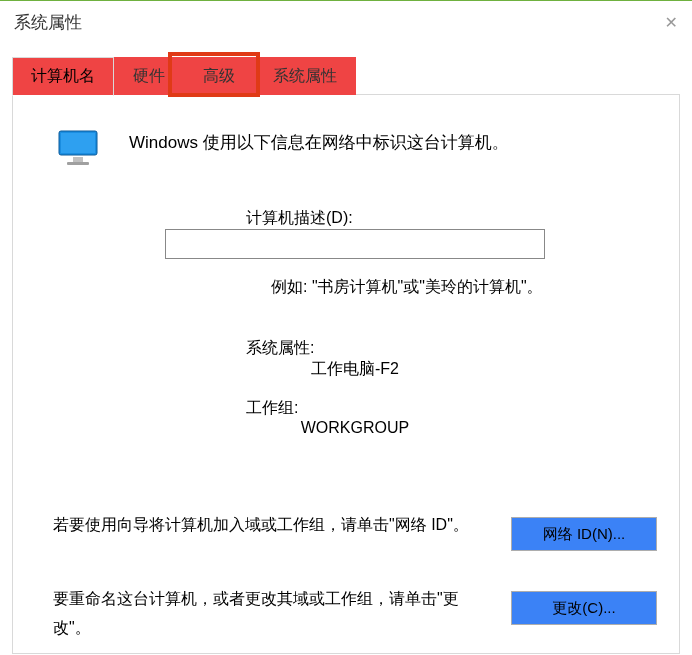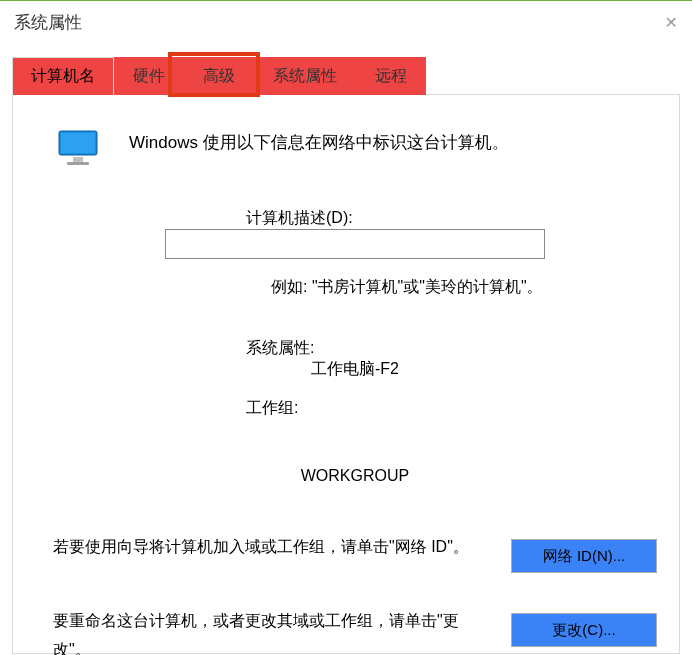--- a/index.html
+++ b/index.html
@@ -150,21 +150,20 @@
     <span class="close-x">✕</span>
   </div>
 
   <div class="dialog-content">
     <div class="tabs">
       <div class="tab-hl"></div>
       <div class="tab active">计算机名</div>
       <div class="tab">硬件</div>
       <div class="tab">高级</div>
       <div class="tab">系统属性</div>
-      <div class="tab">远程</div>
     </div>
 
     <div class="panel">
 
       <div class="intro-row">
         <span class="monitor-icon">
           <svg width="44" height="40" viewBox="0 0 44 40">
             <rect x="2" y="2" width="38" height="24" rx="2" fill="#1a8de0" stroke="#0a5a9a" stroke-width="1"></rect>
             <rect x="4" y="4" width="34" height="20" fill="#2ea0f0"></rect>
             <rect x="16" y="28" width="10" height="5" fill="#c0c0c0"></rect>
@@ -179,21 +178,21 @@
         <input class="desc-input" type="text" value="" style="">
       </div>
 
       <div class="hint-row">例如: "书房计算机"或"美玲的计算机"。</div>
 
       <div class="field-row">
         <span class="label">系统属性:</span>
         <span class="value">工作电脑-F2</span>
       </div>
 
-      <div class="field-row" style="margin-bottom:48px;gap:48px;">
+      <div class="field-row" style="margin-bottom:74px;">
         <span class="label">工作组:</span>
         <span class="value">WORKGROUP</span>
       </div>
 
       <div class="section">
         <div class="section-text">若要使用向导将计算机加入域或工作组，请单击"网络 ID"。</div>
         <button class="btn">网络 ID(N)...</button>
       </div>
 
       <div class="section">

